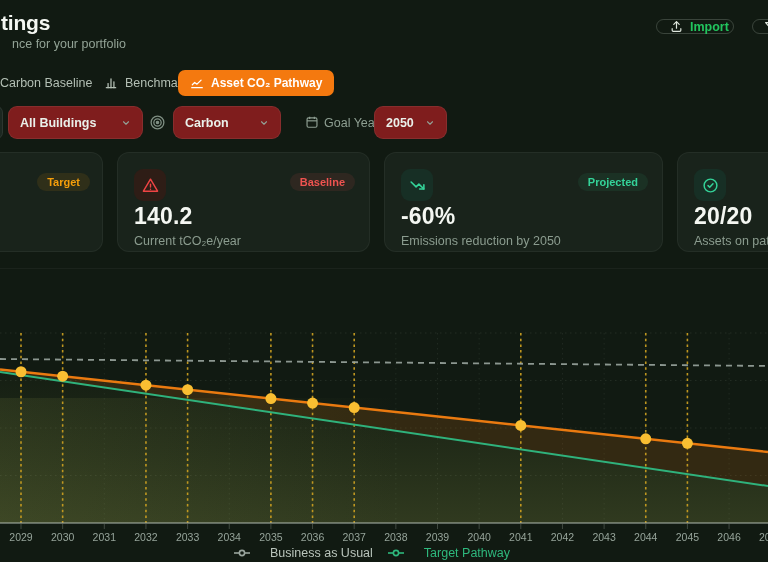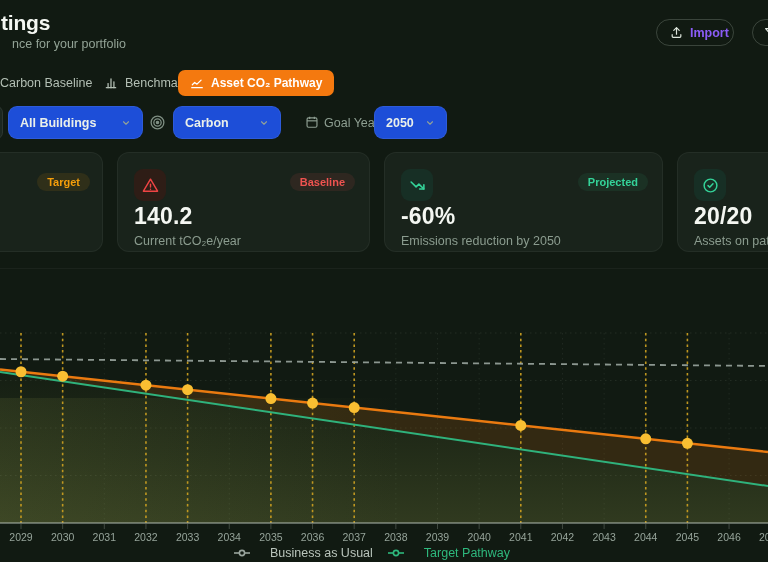--- a/index.html
+++ b/index.html
@@ -1,36 +1,36 @@
 <!DOCTYPE html>
 <html><head>
 <meta charset="utf-8">
 <style>
   html,body{margin:0;padding:0;background:#111a12;}
   .screen{position:relative;width:768px;height:562px;background:#111a12;overflow:hidden;
           font-family:"Liberation Sans",sans-serif;color:#e9efe9;}
   
   .title{position:absolute;left:1px;top:11px;font-size:21px;font-weight:700;color:#f4f7f2;letter-spacing:-.2px;}
   .subtitle{position:absolute;left:12px;top:37px;font-size:12.5px;color:#93a396;}
-  .pill-btn{position:absolute;top:19px;height:27px;box-sizing:border-box;display:flex;align-items:center;gap:7px;
+  .pill-btn{position:absolute;top:19px;height:15px;box-sizing:border-box;display:flex;align-items:center;gap:7px;
             padding:0 13px;border-radius:14px;border:1px solid rgba(205,220,205,.22);background:transparent;
-            color:#8b5cf6;font-size:12.5px;font-weight:600;font-family:inherit;cursor:pointer;}
+            color:#22c55e;font-size:12.5px;font-weight:600;font-family:inherit;cursor:pointer;}
   .import-btn{left:656px;width:78px;}
   .filter-btn{left:752px;width:44px;justify-content:flex-start;padding:0 11px;}
   .ic{display:flex;align-items:center;}
   
   .tab{position:absolute;top:70px;height:26px;display:flex;align-items:center;gap:7px;font-size:12.5px;
        font-weight:400;color:#b3bfb4;cursor:pointer;}
   .tab-baseline{left:0;}
   .tab-bench{left:104px;}
   .tab-active{left:178px;padding:0 12px;border-radius:7px;background:#f4790f;color:#ffffff;font-weight:700;font-size:12px;}
   
   .sliver{position:absolute;left:-10px;top:106px;width:13px;height:33px;border-radius:8px;background:#1c2720;
           border:1px solid rgba(255,255,255,.07);box-sizing:border-box;}
-  .select{position:absolute;top:106px;height:33px;box-sizing:border-box;background:#1d4ed8;
+  .select{position:absolute;top:106px;height:33px;box-sizing:border-box;background:#7f1d1d;
           border:1px solid rgba(255,255,255,.075);border-radius:9px;display:flex;align-items:center;gap:8px;
           padding:0 11px;font-size:12.5px;font-weight:600;color:#eaf0ea;cursor:pointer;}
   .select .chev{margin-left:auto;color:#93a297;display:flex;}
   .sel-buildings{left:8px;width:135px;}
   .sel-metric{left:173px;width:108px;}
   .sel-year{left:374px;width:73px;}
   .bullseye{position:absolute;left:149px;top:114px;color:#7f8f83;}
   .cal{position:absolute;left:305px;top:115px;color:#8e9f92;}
   .goal-label{position:absolute;left:324px;top:116px;font-size:12.5px;color:#8e9f92;}
   

